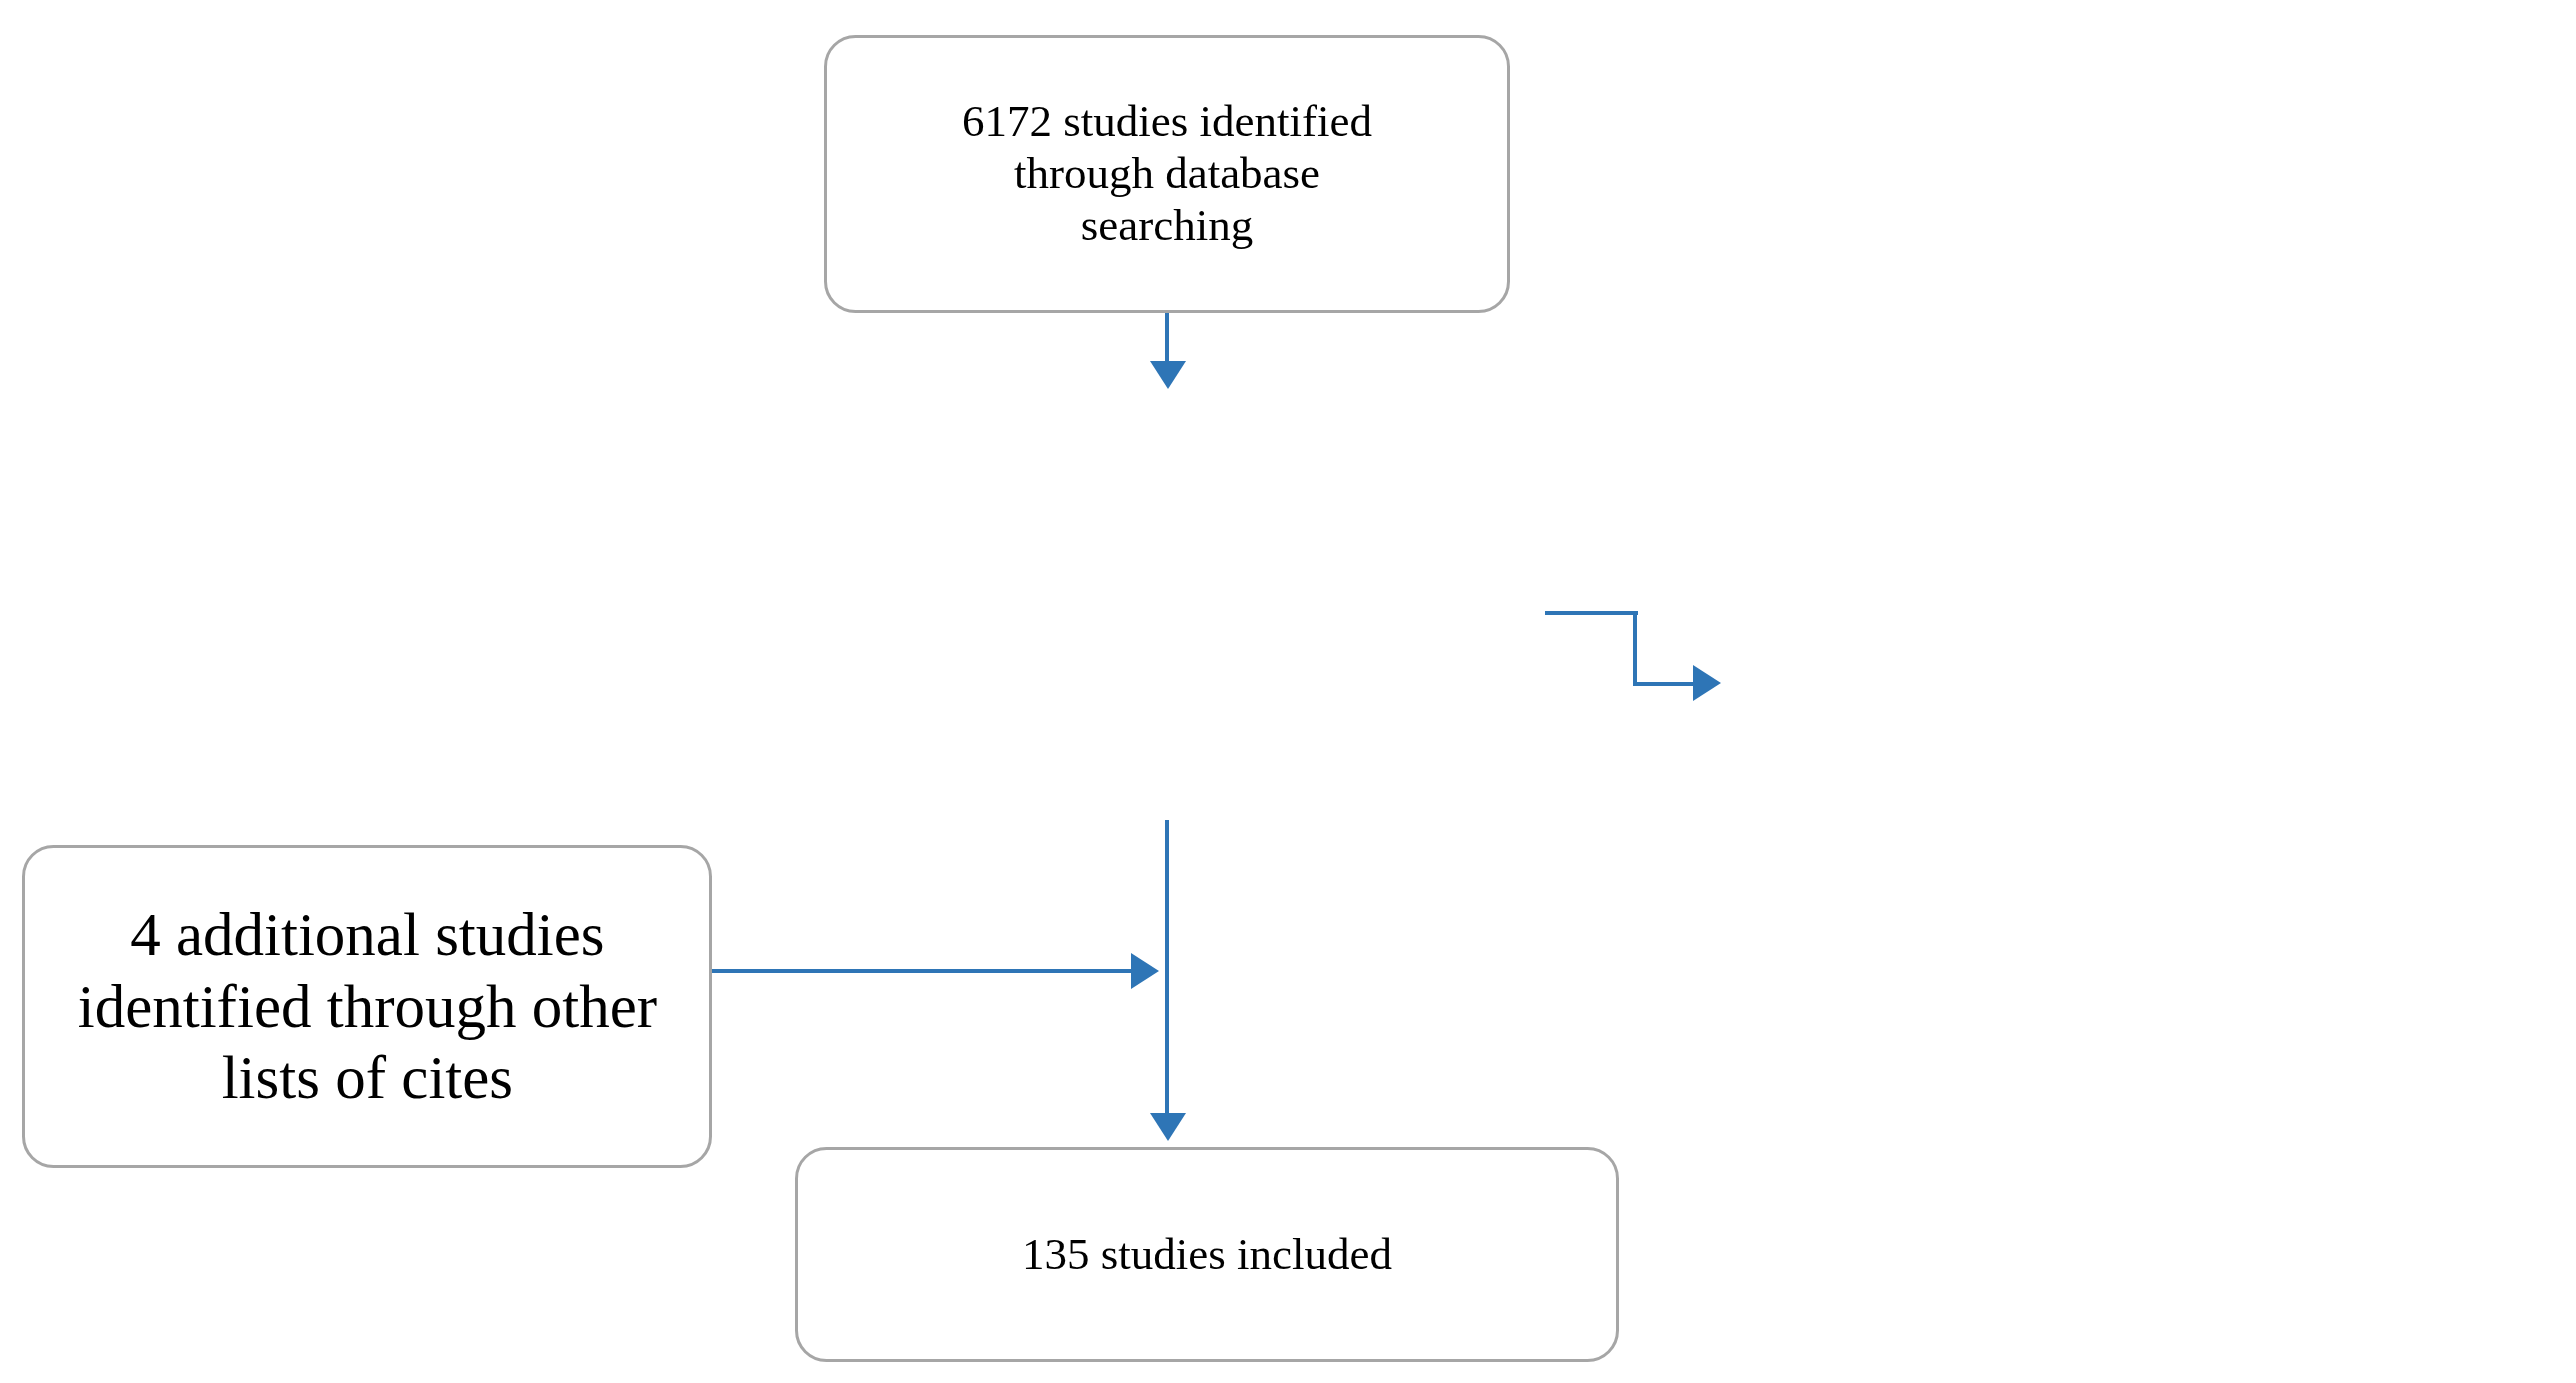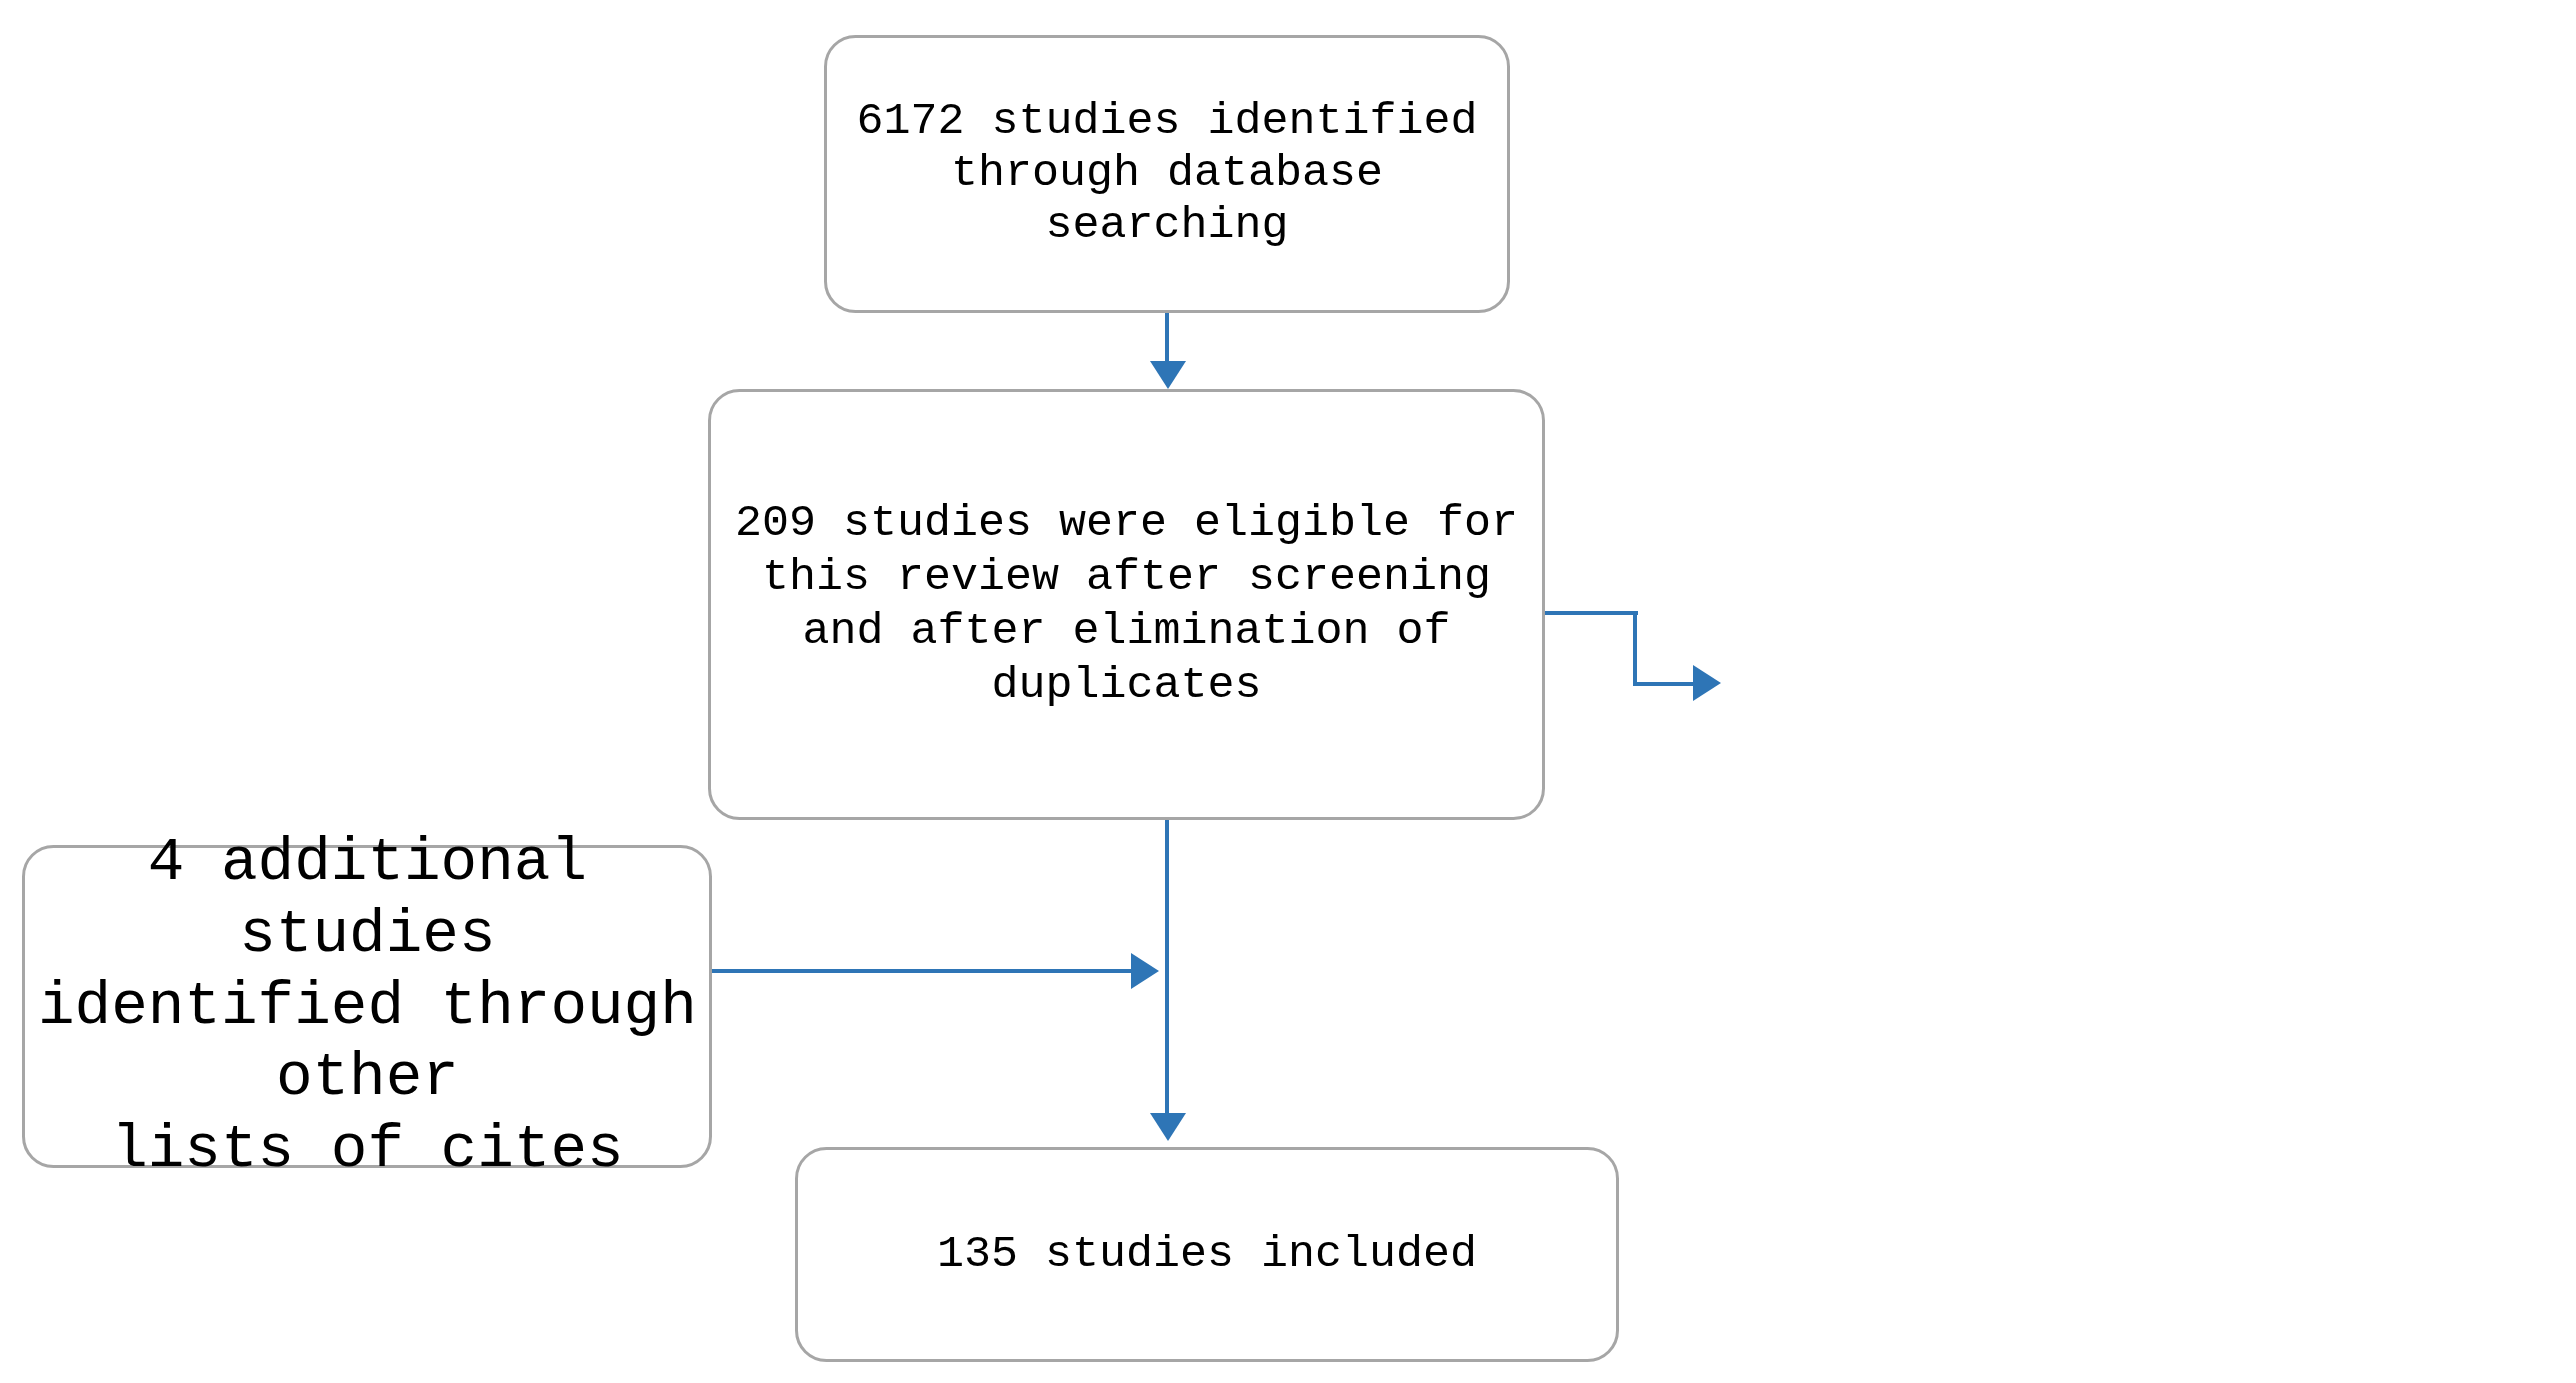--- a/index.html
+++ b/index.html
@@ -28,21 +28,20 @@
     text-align: center;
     color: #000000;
     z-index: 3;
   }
   .node .txt {
     display: block;
     width: 100%;
     padding: 0 3px;
     box-sizing: border-box;
     white-space: pre-line;
-    font-family: Liberation Mono, monospace;
   }
 
   
   #node-identified {
     left: 824px;  top: 35px;
     width: 686px; height: 278px;
     font-size: 45px;
     line-height: 1.15;
   }
   #node-eligible {
@@ -127,26 +126,20 @@
     <div class="hline" style="left:712px; top:969px; width:422px;"></div>
     <div class="arrow-right" style="left:1131px; top:953px;"></div>
   </div>
 
   <div class="node" id="node-identified">
     <span class="txt">6172 studies identified
 through database
 searching</span>
   </div>
 
-  <div class="node" id="node-eligible">
-    <span class="txt">209 studies were eligible for
-this review after screening
-and after elimination of
-duplicates</span>
-  </div>
 
 
   <div class="node" id="node-additional">
     <span class="txt">4 additional studies
 identified through other
 lists of cites</span>
   </div>
 
   <div class="node" id="node-included">
     <span class="txt">135 studies included</span>

